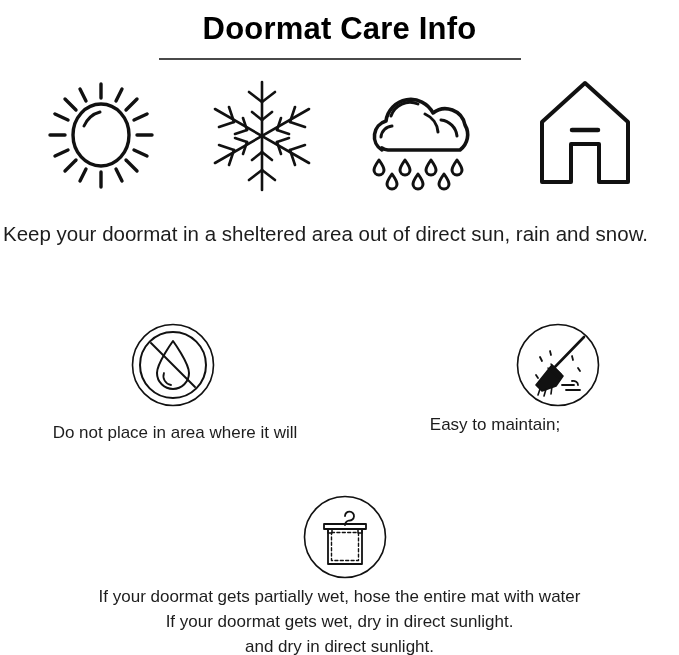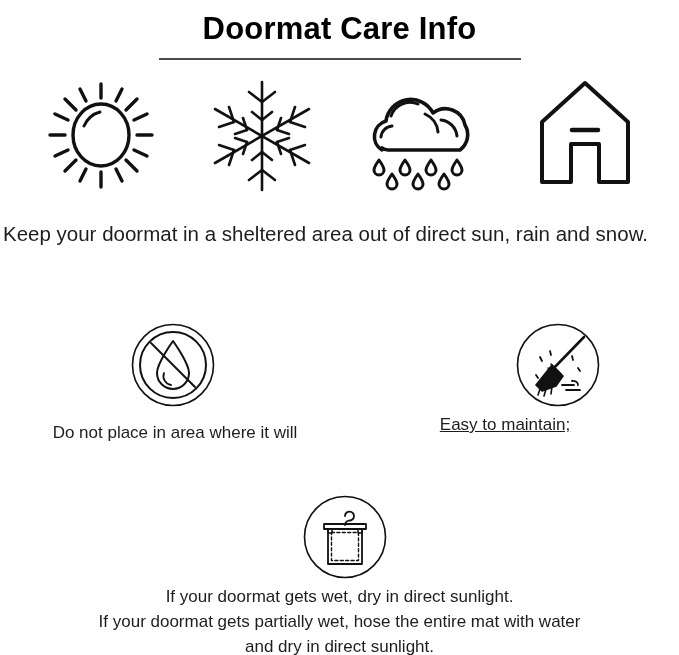--- a/index.html
+++ b/index.html
@@ -87,21 +87,21 @@
     line-height: 25px;
     color: #1d1d1d;
     text-align: center;
   }
   .badge-caption .line { display: block; }
 
   #nowater-badge { left: 131px; top: 323px; }
   #broom-badge   { left: 516px; top: 323px; }
 
   #nowater-caption { left: 0px;   top: 412px; width: 350px; margin-top: 8px; }
-  #broom-caption   { left: 338px; top: 412px; width: 334px; text-decoration: underline; }
+  #broom-caption   { left: 328px; top: 412px; width: 334px; }
 
   
   #hang-badge { left: 303px; top: 495px; width: 84px; height: 84px; }
 
   #hang-caption {
     left: 0px;
     top: 584px;
     width: 679px;
     font-size: 17px;
     line-height: 25px;
@@ -277,16 +277,16 @@
 
     <path d="M25 34 l0 4 l4 0 l0 -4" stroke-width="1.5"></path>
     <path d="M55 34 l0 4 l4 0 l0 -4" stroke-width="1.5"></path>
 
     <rect x="25" y="34" width="34" height="35" stroke-width="1.8"></rect>
 
     <rect x="28.5" y="37.5" width="27" height="28" stroke-width="1.4" stroke-dasharray="3 2.4"></rect>
   </svg>
 </div>
 <div class="badge-caption" id="hang-caption">
+  <span class="line">If your doormat gets partially wet, hose the entire mat with water</span>
   <span class="line">If your doormat gets wet, dry in direct sunlight.</span>
-  <span class="line">If your doormat gets partially wet, hose the entire mat with water</span>
   <span class="line">and dry in direct sunlight.</span>
 </div>
 
 </body></html>

